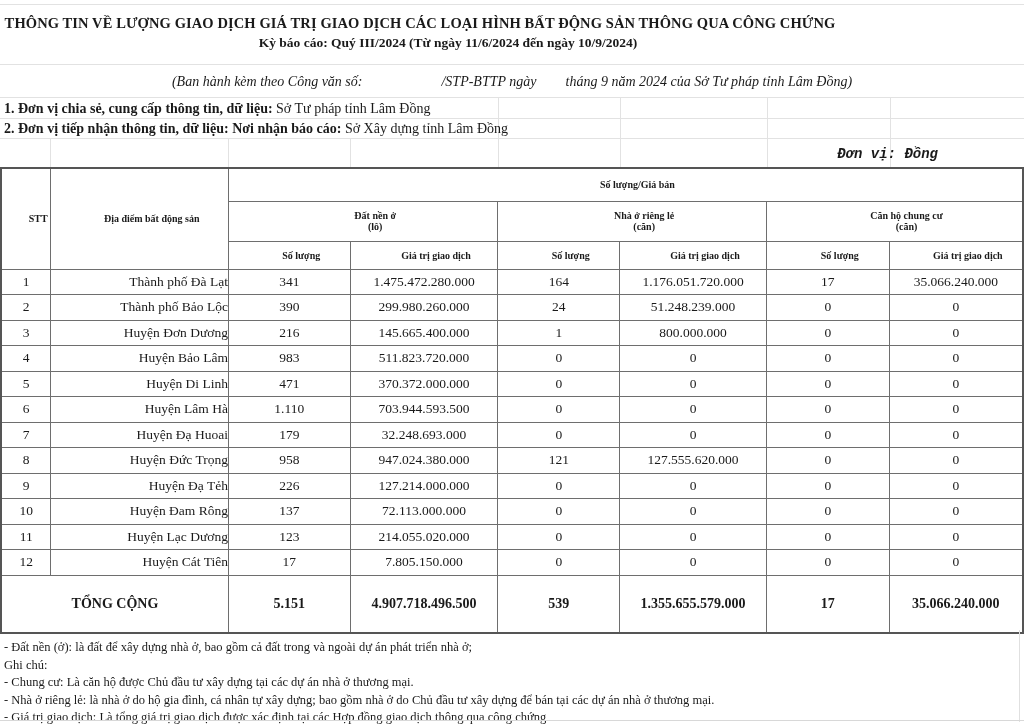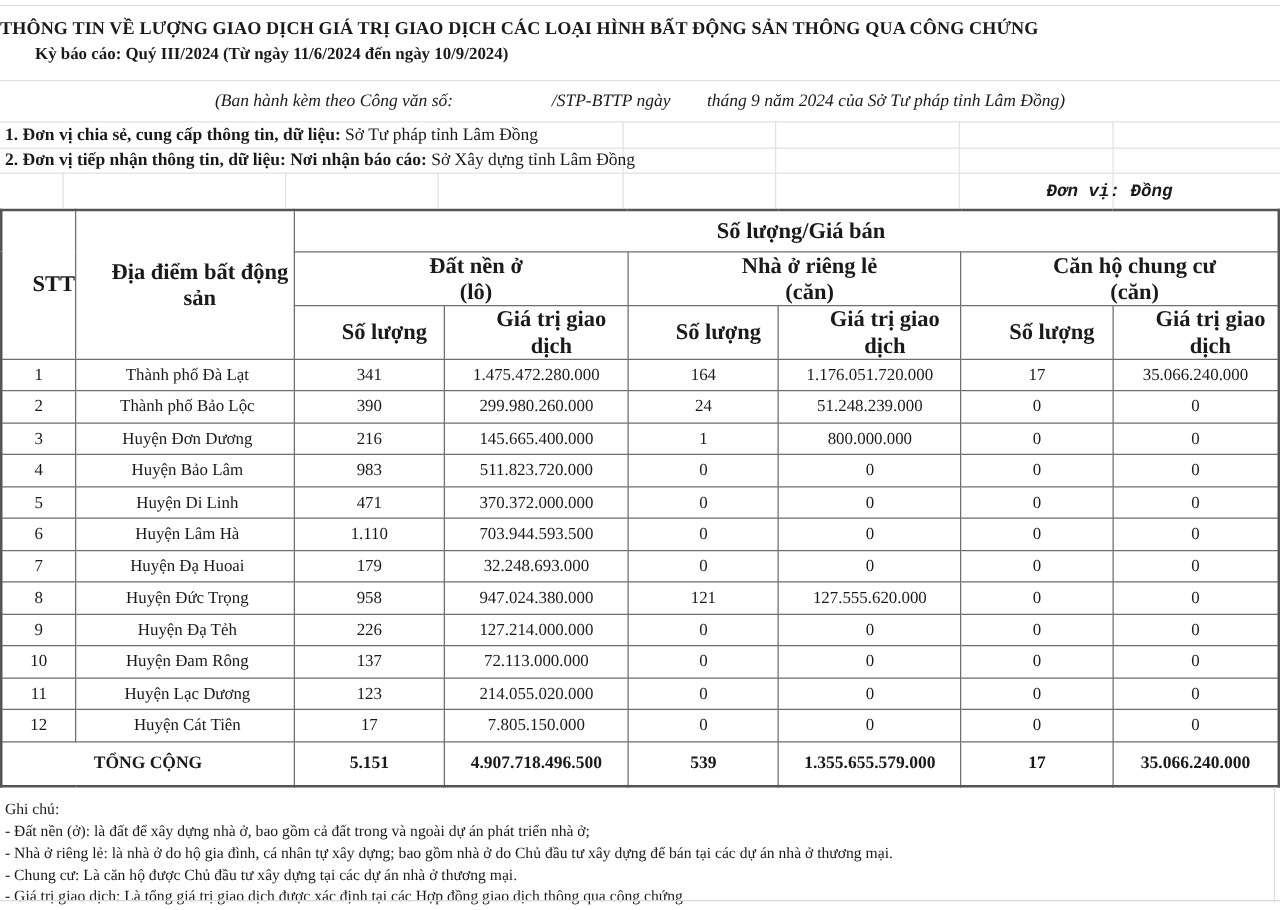--- a/index.html
+++ b/index.html
@@ -1,40 +1,40 @@
 <!DOCTYPE html>
 <html><head>
 <meta charset="utf-8">
 <style>
   html, body { margin:0; padding:0; background:#ffffff; }
   body { width:1024px; height:728px; position:relative; overflow:hidden;
          font-family:"Liberation Serif", "DejaVu Serif", serif; color:#1a1a1a; }
   .sheet { position:absolute; left:0; top:0; width:1024px; height:728px; }
   .gridline-h { position:absolute; left:0; width:1024px; height:1px; background:#e2e2e2; }
   .gridline-v { position:absolute; width:1px; background:#e2e2e2; }
-  .title { position:absolute; left:0; width:840px; text-align:left; font-weight:bold; }
+  .title { position:absolute; left:0; width:840px; text-align:center; font-weight:bold; }
   #t1 { top:15px; font-size:14.5px; letter-spacing:0.1px; }
   #t2 { top:35px; font-size:13.5px;margin-left:28px; }
   #t3 { top:74px; font-size:14px; font-style:italic; left:0; width:1024px; text-align:center; position:absolute; }
   #t3 span { display:inline-block; }
   .line { position:absolute; left:4px; font-size:14px; }
   .line b { font-weight:bold; }
   #l1 { top:101px; }
   #l2 { top:121px; }
   #unit { position:absolute; right:86px; top:146px; font-size:14px; font-weight:bold; font-style:italic;font-family:Liberation Mono, monospace; }
 
   table.data { position:absolute; left:0; top:167px; border-collapse:collapse; width:1024px; font-size:13.5px; }
   table.data td, table.data th { border:1px solid #6e6e6e; padding:0; text-align:center; }
-  table.data th { font-weight:bold; font-size:18px;padding-left:24px; }
+  table.data th { font-weight:bold; font-size:10px;padding-left:24px; }
   .hrow1 { height:33px; }
   .hrow2 { height:40px; }
   .hrow3 { height:28px; }
   .drow { height:25.5px; }
-  .drow td.name { text-align:center; padding-left:4px;margin-left:42px; }
-  .trow { height:36px; font-weight:bold; }
+  .drow td.name { text-align:right; padding-left:4px;margin-left:42px; }
+  .trow { height:58px; font-weight:bold; }
   .trow td { font-weight:bold; font-size:14px; }
   table.data { border:2px solid #555; }
 
   .notes { position:absolute; left:4px; top:639px; font-size:12.5px; line-height:17.6px; }
   .notes div { white-space:nowrap; }
   .bottom-line { position:absolute; left:0; top:720px; width:1024px; height:1px; background:#d8d8d8; }
   .right-line { position:absolute; left:1019px; top:630px; width:1px; height:92px; background:#e0e0e0; }
 </style>
 </head>
 <body>
@@ -245,21 +245,21 @@
         <td>4.907.718.496.500</td>
         <td>539</td>
         <td>1.355.655.579.000</td>
         <td>17</td>
         <td>35.066.240.000</td>
       </tr>
     </tfoot>
   </table>
 
   <div class="notes">
+    <div>- Đất nền (ở): là đất để xây dựng nhà ở, bao gồm cả đất trong và ngoài dự án phát triển nhà ở;</div>
     <div>Ghi chú:</div>
-    <div>- Đất nền (ở): là đất để xây dựng nhà ở, bao gồm cả đất trong và ngoài dự án phát triển nhà ở;</div>
+    <div>- Chung cư: Là căn hộ được Chủ đầu tư xây dựng tại các dự án nhà ở thương mại.</div>
     <div>- Nhà ở riêng lẻ: là nhà ở do hộ gia đình, cá nhân tự xây dựng; bao gồm nhà ở do Chủ đầu tư xây dựng để bán tại các dự án nhà ở thương mại.</div>
-    <div>- Chung cư: Là căn hộ được Chủ đầu tư xây dựng tại các dự án nhà ở thương mại.</div>
     <div>- Giá trị giao dịch: Là tổng giá trị giao dịch được xác định tại các Hợp đồng giao dịch thông qua công chứng</div>
   </div>
   <div class="right-line"></div>
   <div class="bottom-line"></div>
 </div>
 
 </body></html>

